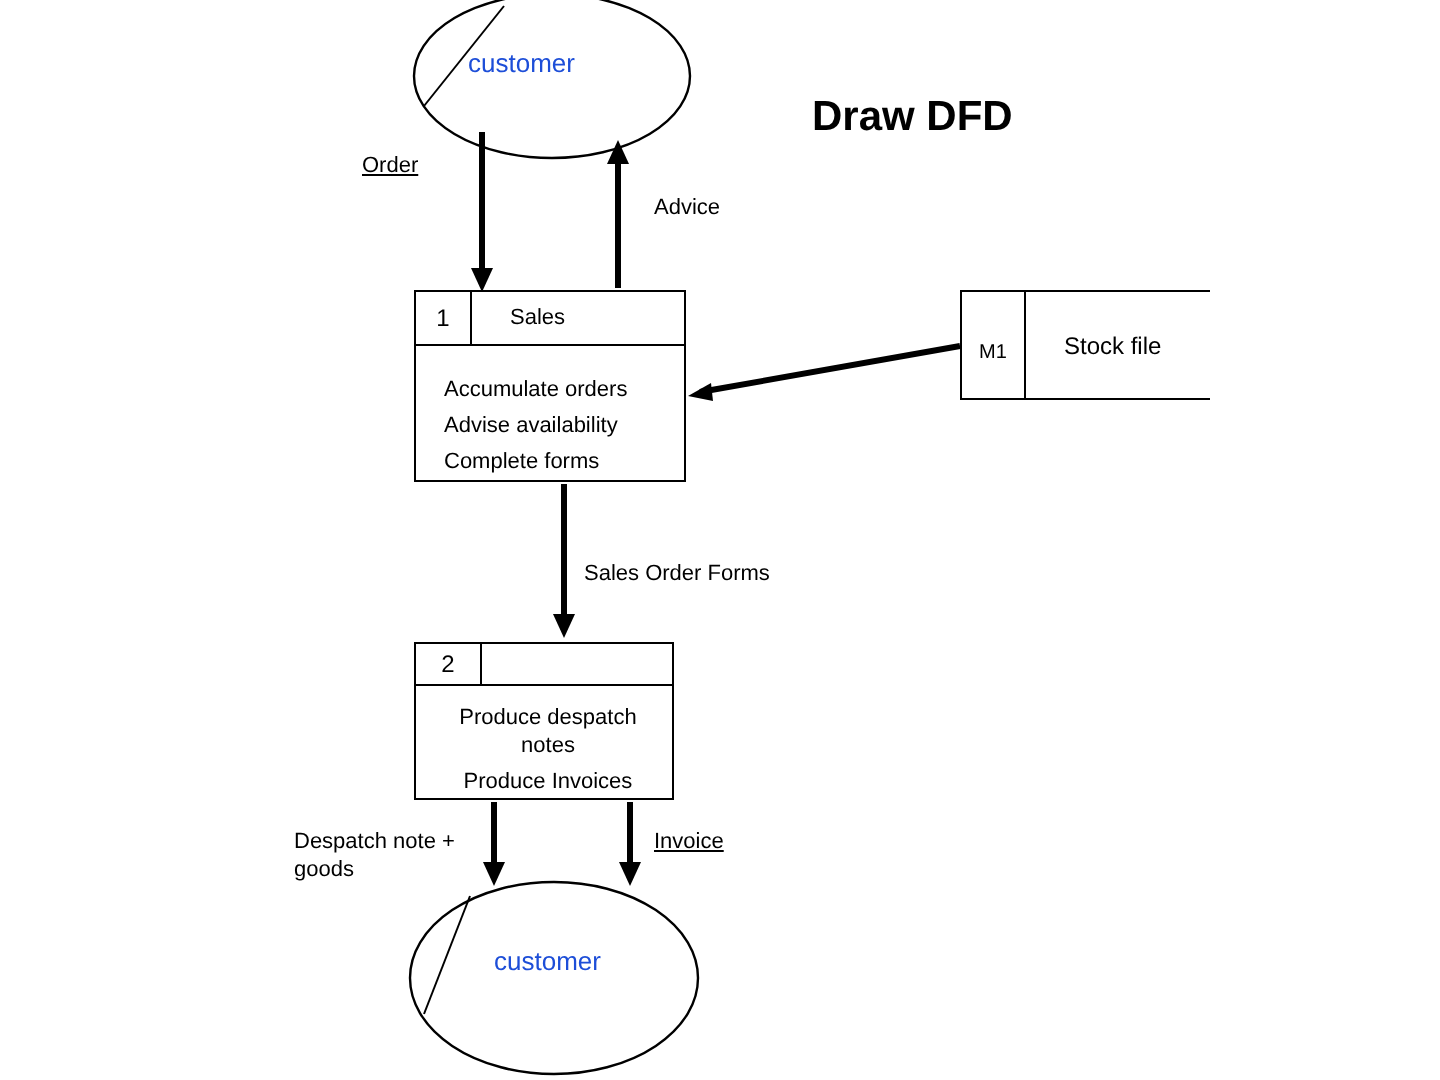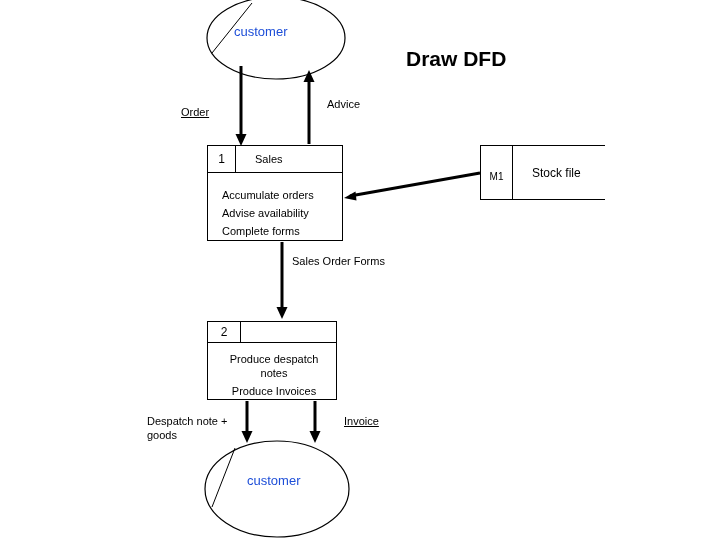--- a/index.html
+++ b/index.html
@@ -138,26 +138,26 @@
 
     <line x1="315" y1="401" x2="315" y2="432" stroke="#000" stroke-width="3"></line>
     <polygon points="309.5,431 320.5,431 315,443" fill="#000"></polygon>
   </svg>
 
   <div class="slide-title">Draw DFD</div>
 
   <div class="entity-label" style="left:234px; top:24px;">customer</div>
   <div class="entity-label" style="left:247px; top:473px;">customer</div>
 
-  <div class="label" style="left:181px; top:105px;text-decoration:underline;">Order</div>
+  <div class="label" style="left:181px; top:76px;text-decoration:underline;">Order</div>
   <div class="label" style="left:327px; top:97px;text-align:right;">Advice</div>
-  <div class="label" style="left:292px; top:254px;">Sales Order Forms</div>
+  <div class="label" style="left:292px; top:280px;">Sales Order Forms</div>
   <div class="label" style="left:147px; top:414px;">Despatch note +
 goods</div>
-  <div class="label" style="left:344px; top:414px;text-decoration:underline;">Invoice</div>
+  <div class="label" style="left:327px; top:414px;text-decoration:underline;">Invoice</div>
 
   <div id="sales-box" class="process">
     <div class="process-header">
       <div class="process-number">1</div>
       <div class="process-name">Sales</div>
     </div>
     <div class="process-body">
       <div class="process-action">Accumulate orders</div>
       <div class="process-action">Advise availability</div>
       <div class="process-action">Complete forms</div>

